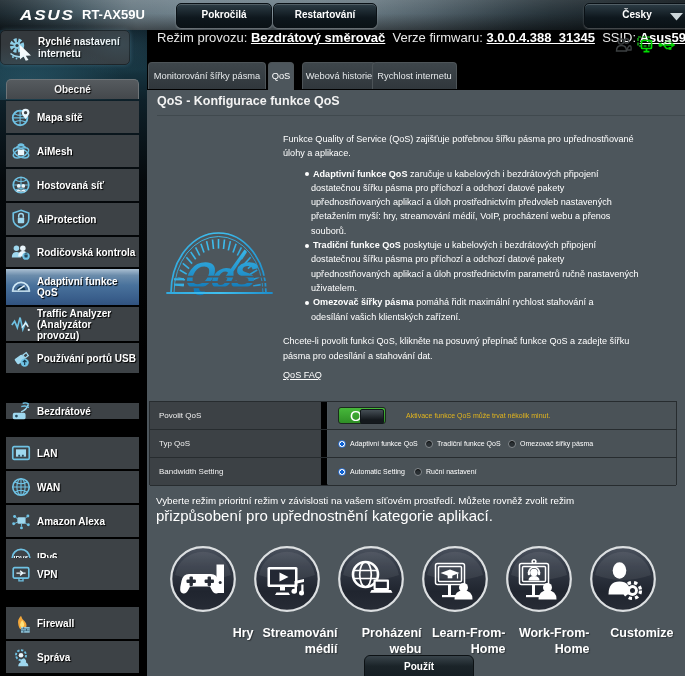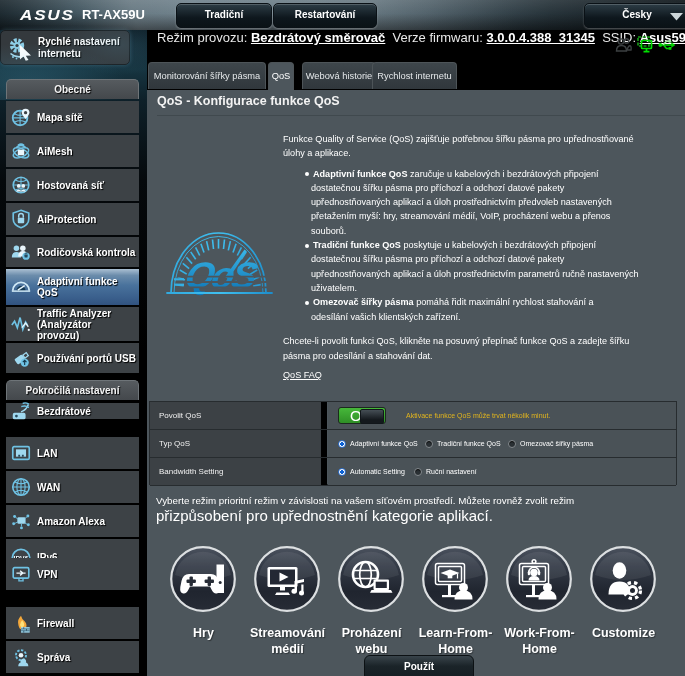--- a/index.html
+++ b/index.html
@@ -29,28 +29,28 @@
 .ln{position:absolute;white-space:nowrap;font-size:9.1px;line-height:11px;color:#fff}
 .dot{position:absolute;width:4px;height:4px;border-radius:50%;background:#fff}
 #faq{text-decoration:underline;color:#fff}
 #tbl{position:absolute;left:2px;top:311px;width:528px;height:84px;border:1px solid #272c2f;box-sizing:border-box}
 .trow{position:absolute;left:0;width:526px;height:27px;border-bottom:1px solid #272c2f}
 .tlab{position:absolute;left:0;top:0;width:177px;height:27px;background:#3c4145;border-right:6px solid #000000;color:#f0f0f0;font-size:8px;line-height:27px;padding-left:9px;box-sizing:border-box}
 .tval{position:absolute;left:178px;top:0;width:348px;height:27px;background:#4a5257;font-size:7px;color:#fff;line-height:27px}
 .rad{display:inline-block;width:8px;height:8px;border-radius:50%;vertical-align:-1.5px;margin-right:4px;box-sizing:border-box}
 .rsel{background:radial-gradient(circle,#0c62d6 0 1.6px,#fff 2px);border:1.2px solid #2a6fd0}
 .run{background:#2a3034;border:1.2px solid #83898d;box-shadow:inset 0 1px 1px #000}
-.clbl{position:absolute;color:#fff;font-weight:bold;font-size:12.5px;line-height:16px;text-align:center;text-shadow:1px 1px 1px rgba(0,0,0,0.4)}
+.clbl{position:absolute;color:#fff;font-weight:bold;font-size:12.5px;line-height:16px;text-align:right;text-shadow:1px 1px 1px rgba(0,0,0,0.4)}
 #apply{position:absolute;left:217px;top:565px;width:108px;height:25px;background:linear-gradient(180deg,#39444b,#1b2429 40%,#141c21);border:1px solid #0c1114;border-radius:6px 6px 0 0;color:#fff;font-weight:bold;font-size:10px;text-align:center;line-height:22px}
 </style></head><body>
 <div id="top" class="a"></div>
 <div id="topshade" class="a"></div>
 <div id="logo" class="a">ASUS</div>
 <div id="model" class="a">RT-AX59U</div>
-<div class="tbtn" style="left:176px;width:94px">Tradiční</div>
+<div class="tbtn" style="left:176px;width:94px">Pokročilá</div>
 <div class="tbtn" style="left:273px;width:102px">Restartování</div>
 <div class="tbtn" style="left:584px;width:104px">Česky
 <svg class="a" style="right:6px;top:9px" width="13" height="8">
       <polygon points="0,0 13,0 6.5,7.5" fill="#cdd6da"></polygon>
     </svg></div>
 <div id="side" class="a">
 <div id="qis">
       <svg width="26" height="26" viewBox="0 0 26 26">
         <circle cx="10" cy="10.5" r="5.2" fill="none" stroke="#8ecfe8" stroke-width="4" stroke-dasharray="2.7 1.5"></circle>
         <circle cx="10" cy="10.5" r="3.4" fill="#8ecfe8"></circle>
@@ -114,21 +114,20 @@
       <span>Traffic Analyzer<br>(Analyzátor<br>provozu)</span>
     </div>
 <div class="mi" style="top:313px;height:30px"><svg width="22" height="22" viewBox="0 0 24 24">
         <g transform="rotate(-35 12 12)">
           <rect x="5" y="9" width="10" height="7" rx="1.5" fill="#9fd8ef"></rect>
           <rect x="15.5" y="10.5" width="4.5" height="4" fill="none" stroke="#9fd8ef" stroke-width="1.4"></rect>
         </g>
         <circle cx="16" cy="17" r="4.5" fill="#6fc2e4"></circle>
         <path d="M16 14.5 v5 M14 16.5 l2 -2 l2 2" stroke="#15384c" stroke-width="1.2" fill="none"></path>
       </svg>Používání portů USB</div>
-<div class="hdr" style="top:350px">Pokročilá nastavení</div>
 <div class="mi" style="top:373px;height:16px"><svg width="22" height="22" viewBox="0 0 24 24">
         <rect x="3" y="14" width="14" height="7" rx="2" fill="#9fd8ef"></rect>
         <circle cx="7" cy="17.5" r="1.5" fill="#26495c"></circle>
         <path d="M12 13 q6 -2 8 -8" stroke="#9fd8ef" stroke-width="1.6" fill="none"></path>
         <path d="M13 7 q4 -1.5 7 1 M14.5 3.5 q3 -1 5.5 0.8" stroke="#6fc2e4" stroke-width="1.6" fill="none" stroke-linecap="round"></path>
       </svg>Bezdrátové</div>
 <div class="mi" style="top:407px;height:32px"><svg width="22" height="22" viewBox="0 0 24 24">
         <rect x="3" y="5" width="18" height="14" rx="1.5" fill="none" stroke="#6fc2e4" stroke-width="1.8"></rect>
         <rect x="6.5" y="8" width="11" height="8" fill="#9fd8ef"></rect>
         <path d="M9 16 v-2 h2 v2 M13 16 v-2 h2 v2" fill="#26495c"></path>

